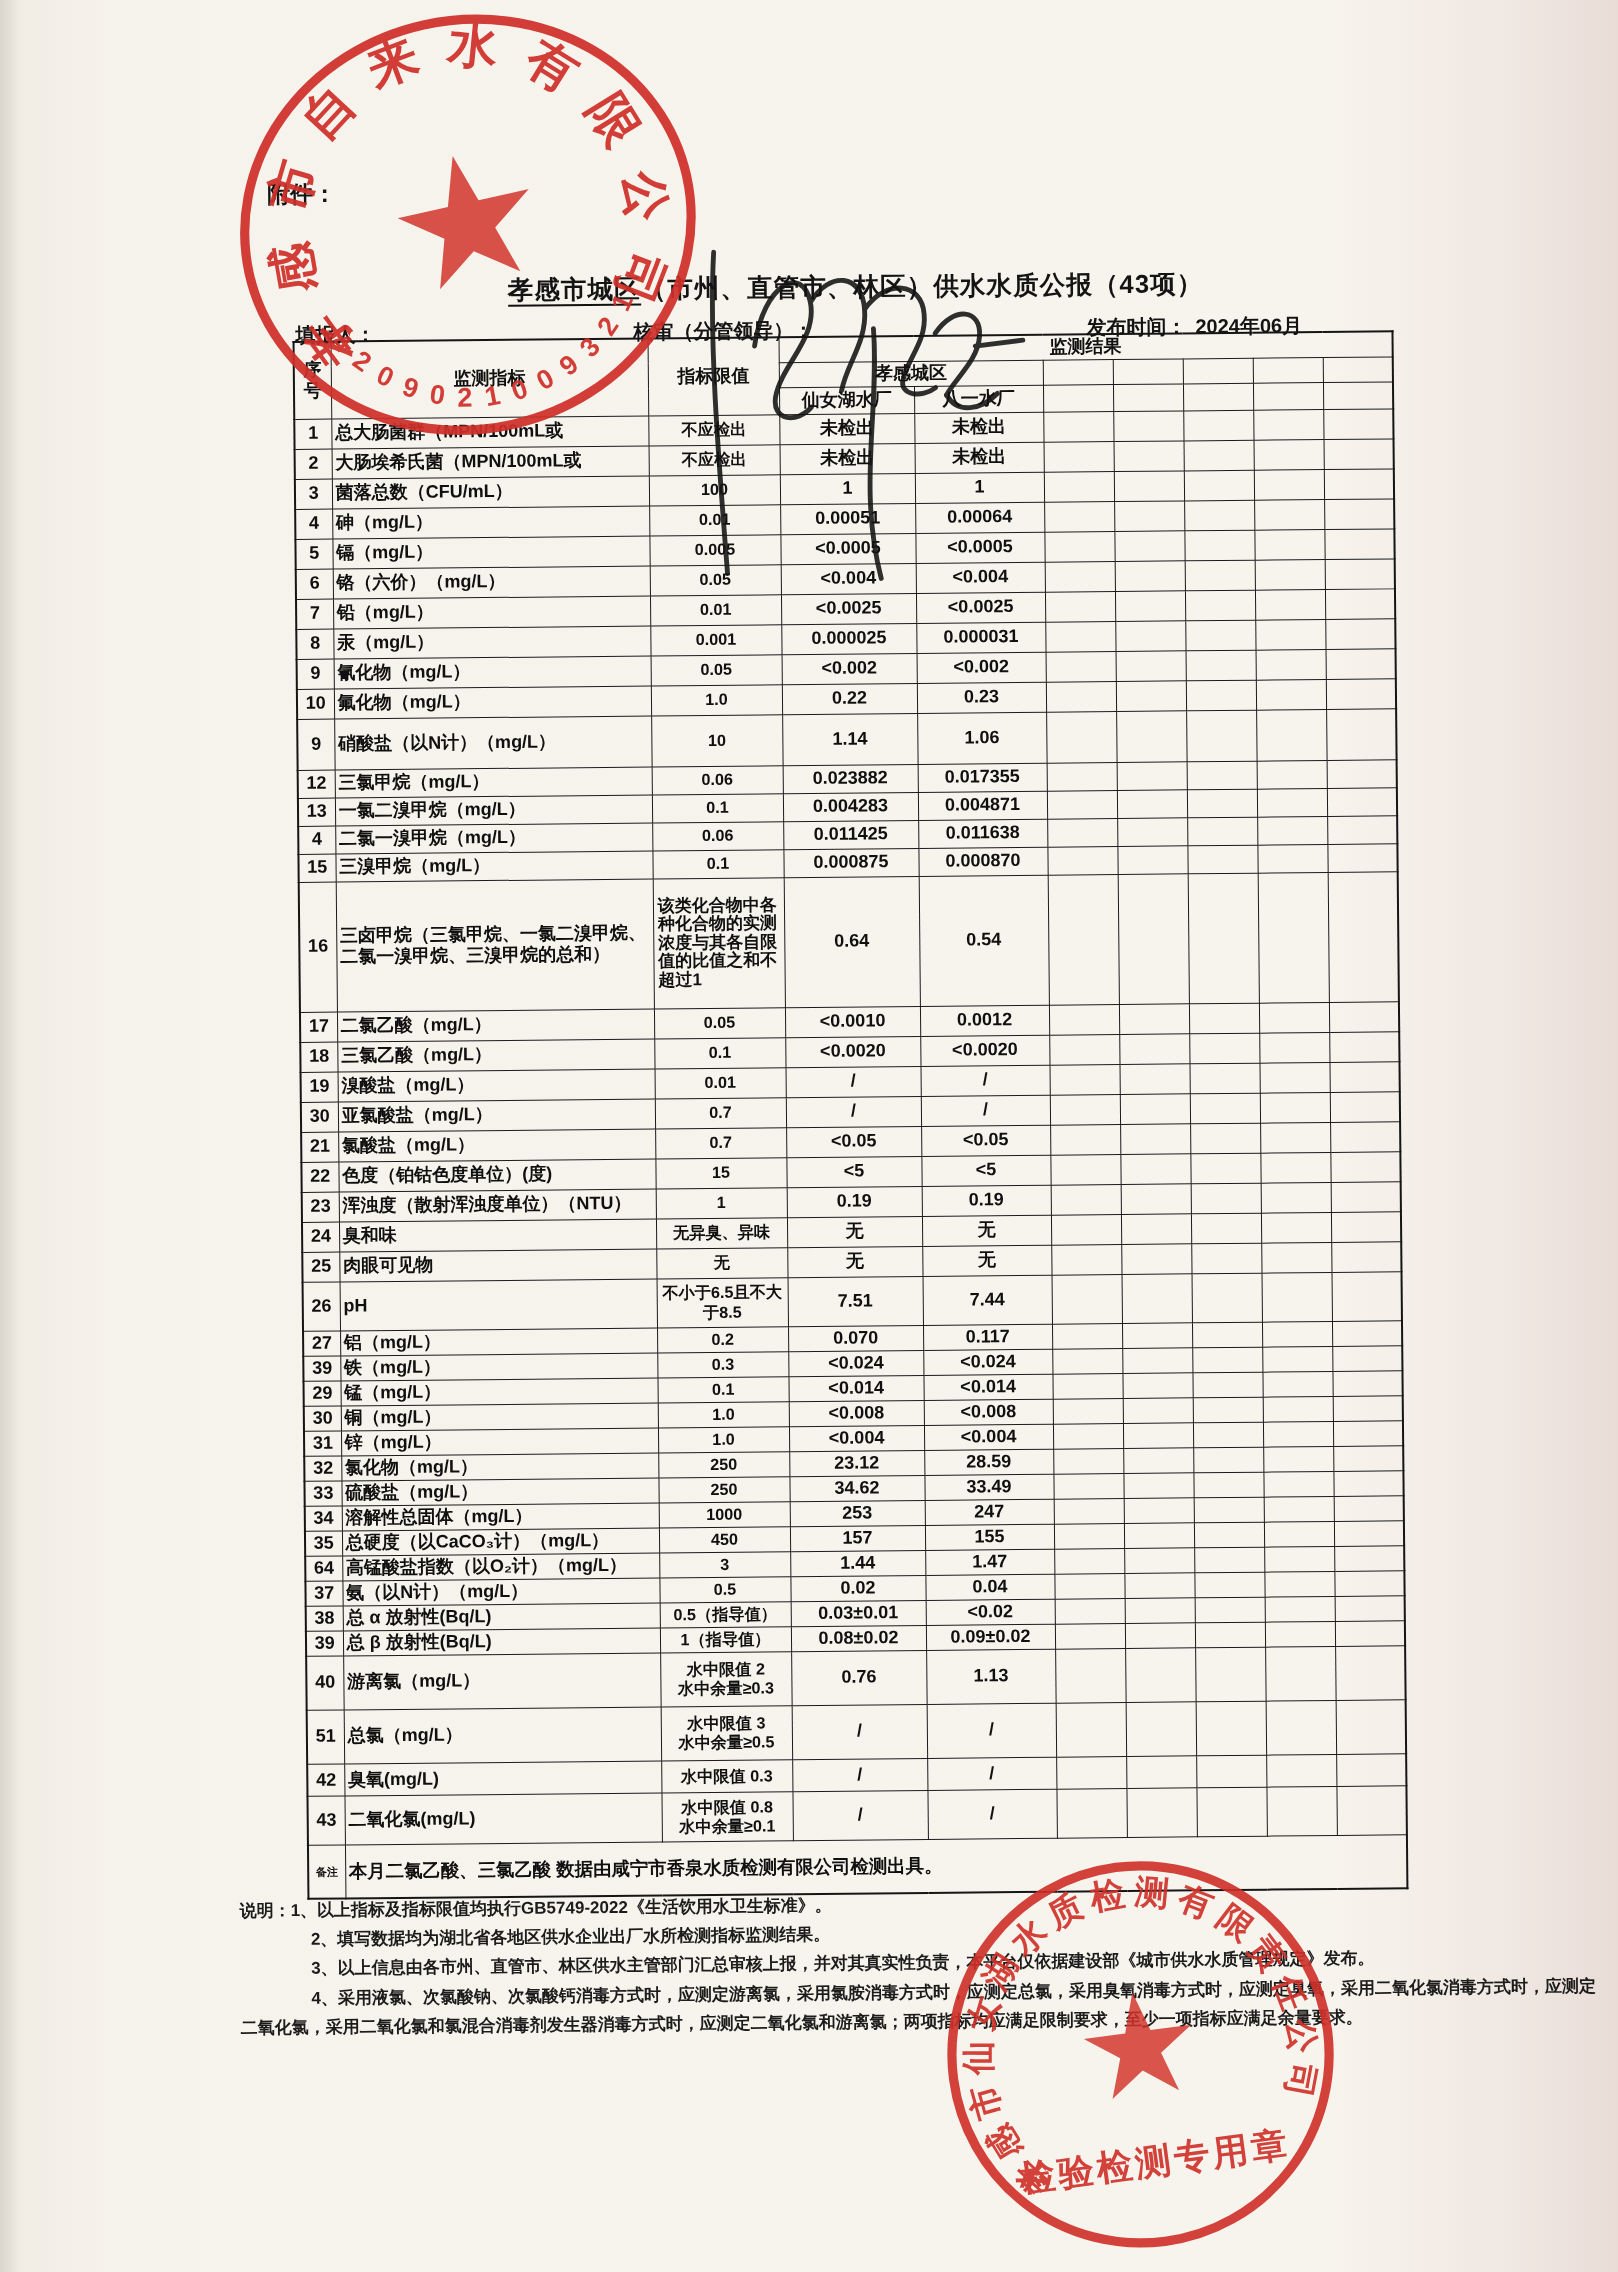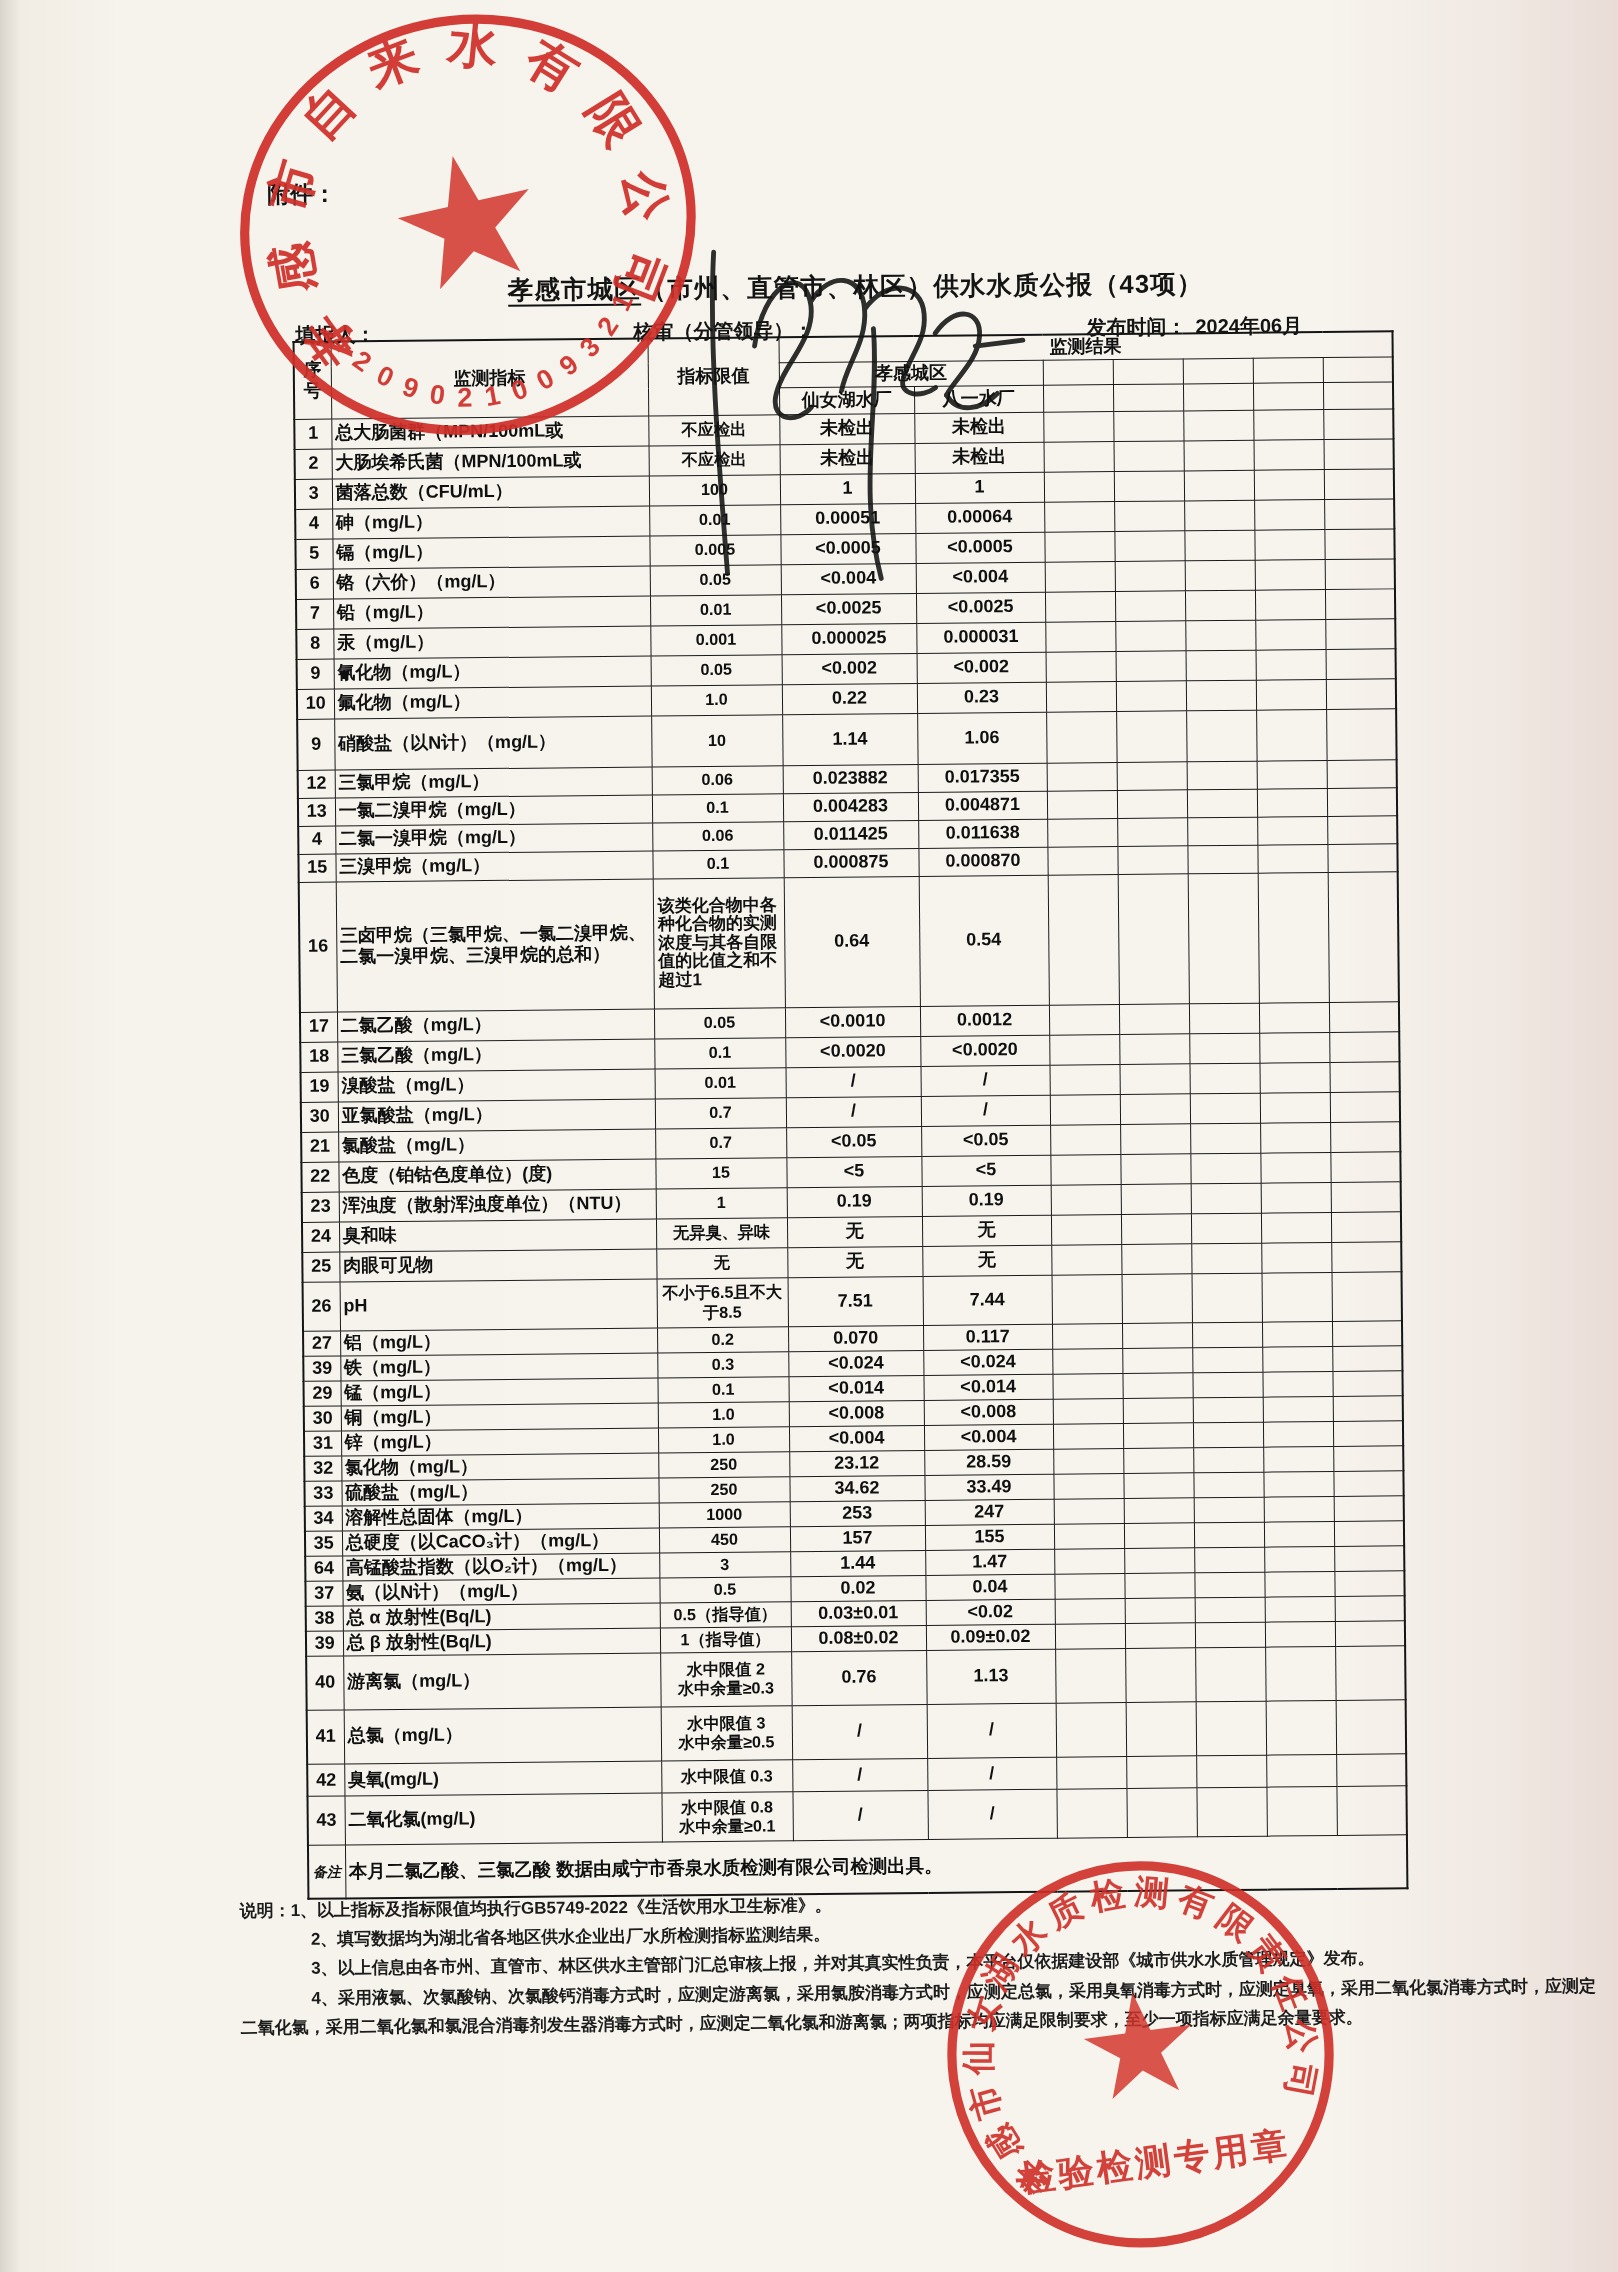--- a/index.html
+++ b/index.html
@@ -33,21 +33,21 @@
   }
   table.report{border:2.7px solid #151515;}
   th{font-weight:700;}
   td.c,th{text-align:center;}
   td.name{text-align:left;padding-left:6.5px;}
   td.limit{font-size:16.2px;white-space:pre-line;}
   td.limit.limit-big{font-size:17px;line-height:18.4px;text-align:left;padding:2.2px 4.3px;}
   td.val{font-size:18px;}
   tr.remark-row td{height:50px;}
   td.remark-text{text-align:left;font-size:18.4px;padding-left:7.6px;}
-  td.remark-lbl{font-size:14px;font-style:italic;}
+  td.remark-lbl{font-size:11px;}
   
   .notes{position:absolute;left:230px;top:1891px;width:1365px;
          font-size:17px;font-weight:700;line-height:1.72;color:#1c1c1c;}
   .notes .n-ind{padding-left:71px;}
   .notes .n-hang{text-indent:71px;}
   
   svg.overlay{position:absolute;pointer-events:none;}
   .sig{left:699px;top:233px;z-index:6;}
   .stamp-top{left:236px;top:5.4px;z-index:5;opacity:.92;}
   .stamp-bottom{left:929px;top:1857px;z-index:5;opacity:.9;}
@@ -583,21 +583,21 @@
 水中余量≥0.3</td>
       <td class="c val">0.76</td>
       <td class="c val">1.13</td>
       <td></td>
       <td></td>
       <td></td>
       <td></td>
       <td></td>
     </tr>
         <tr style="height: 54px;">
-      <td class="c">41</td>
+      <td class="c">51</td>
       <td class="name">总氯（mg/L）</td>
       <td class="c limit">水中限值 3
 水中余量≥0.5</td>
       <td class="c val">/</td>
       <td class="c val">/</td>
       <td></td>
       <td></td>
       <td></td>
       <td></td>
       <td></td>

